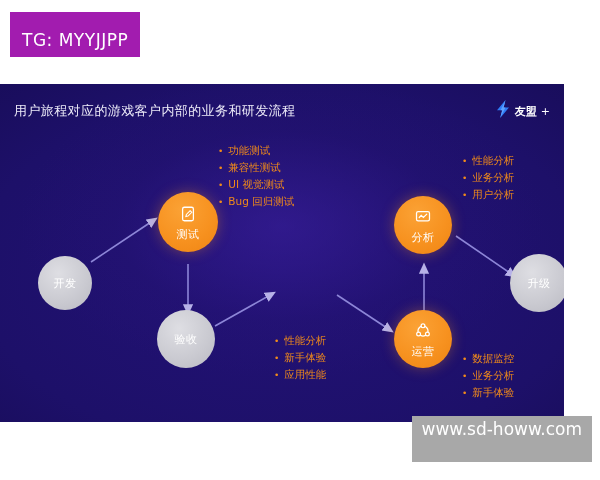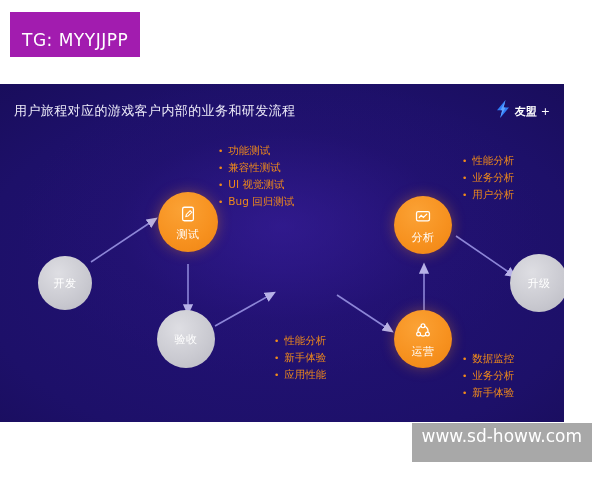--- a/index.html
+++ b/index.html
@@ -30,21 +30,21 @@
   }
 
   
   #watermark {
     position: absolute;
     right: 8px;
     bottom: 18px;
     background: #a8a8a8;
     color: #ffffff;
     font-size: 17px;
-    padding: 4px 10px 15px 10px;
+    padding: 4px 10px 22px 10px;
     line-height: 1.15;
     white-space: nowrap;
   }
 
   
   #slide {
     position: absolute;
     left: 0;
     top: 76px;
     width: 564px;

